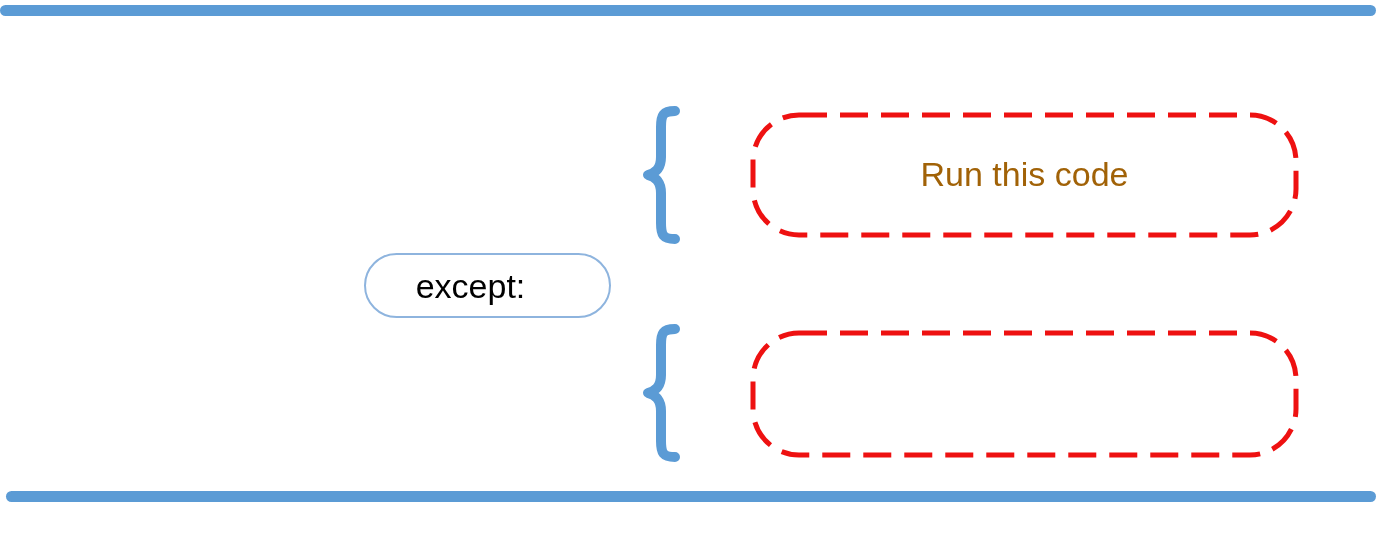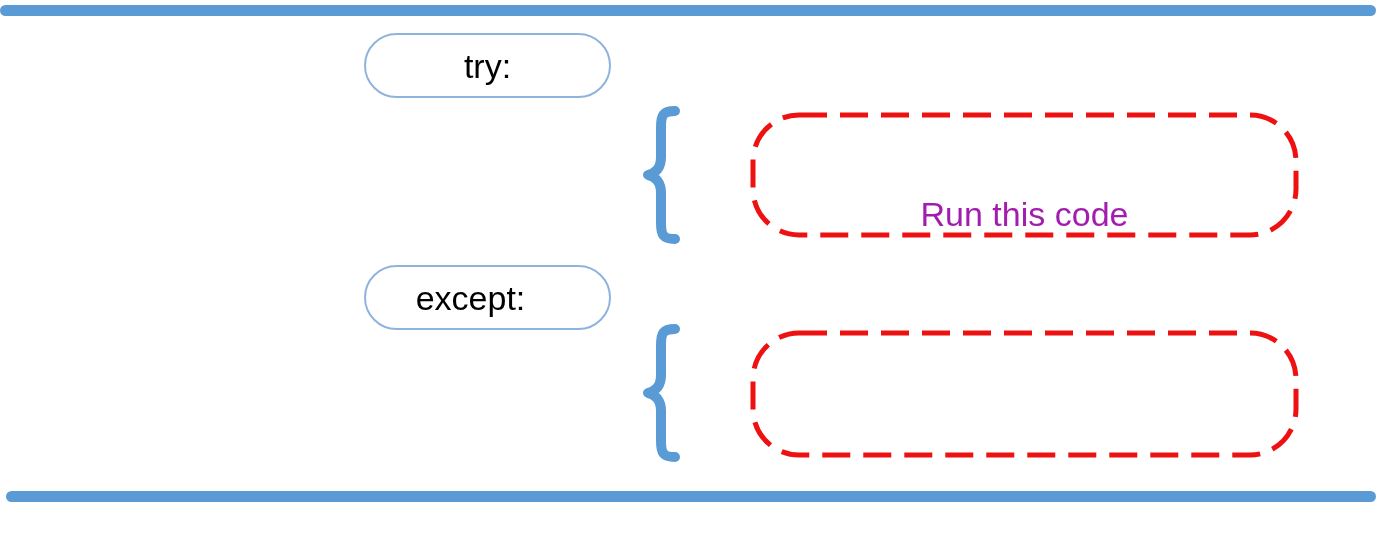--- a/index.html
+++ b/index.html
@@ -39,21 +39,21 @@
     align-items: center;
     justify-content: center;
     color: #000000;
     font-size: 34px;
     line-height: 1;
   }
   .pill-try {
     left: 364px; top: 33px; width: 247px; height: 65px;
   }
   .pill-except {
-    left: 364px; top: 253px; width: 247px; height: 65px; margin-top: 12px;
+    left: 364px; top: 253px; width: 247px; height: 65px;
   }
   
   .pill-except .pill-label { position: relative; left: -17px; }
   .pill-try .pill-label    { position: relative; left: 0px; }
 
   
   .brace {
     position: absolute;
     width: 46px;
     height: 140px;
@@ -62,24 +62,24 @@
   .brace-2 { left: 639px; top: 323px; }
   .brace svg { display: block; width: 100%; height: 100%; }
 
   
   .dashbox {
     position: absolute;
     box-sizing: border-box;
     background: transparent;
     border-radius: 46px;
     display: flex;
-    align-items: flex-end;
+    align-items: center;
     justify-content: center;
     text-align: center;
-    color: #a21caf;
+    color: #a16207;
     font-size: 34px;
     line-height: 1.35;
     padding: 0 34px;
   }
   .dashbox .dash-svg {
     position: absolute;
     left: 0; top: 0; right: 0; bottom: 0;
     width: 100%; height: 100%;
     pointer-events: none;
   }
@@ -87,23 +87,20 @@
   .dashbox-run  { left: 750px; top: 112px; width: 549px; height: 126px; }
   .dashbox-exec { left: 750px; top: 330px; width: 549px; height: 128px; }
 </style>
 </head>
 <body>
 
 <div id="canvas">
 
   <div class="rule top"></div>
 
-  <div class="pill pill-try">
-    <span class="pill-label">try:</span>
-  </div>
 
   <div class="brace brace-1">
     <svg viewBox="0 0 46 140" xmlns="http://www.w3.org/2000/svg">
       <path d="M36 6
                C 24 6, 22 10, 22 22
                L 22 52
                C 22 64, 16 68, 9 70
                C 16 72, 22 76, 22 88
                L 22 118
                C 22 130, 24 134, 36 134" fill="none" stroke="#5b9bd5" stroke-width="10" stroke-linecap="round" stroke-linejoin="round"></path>

